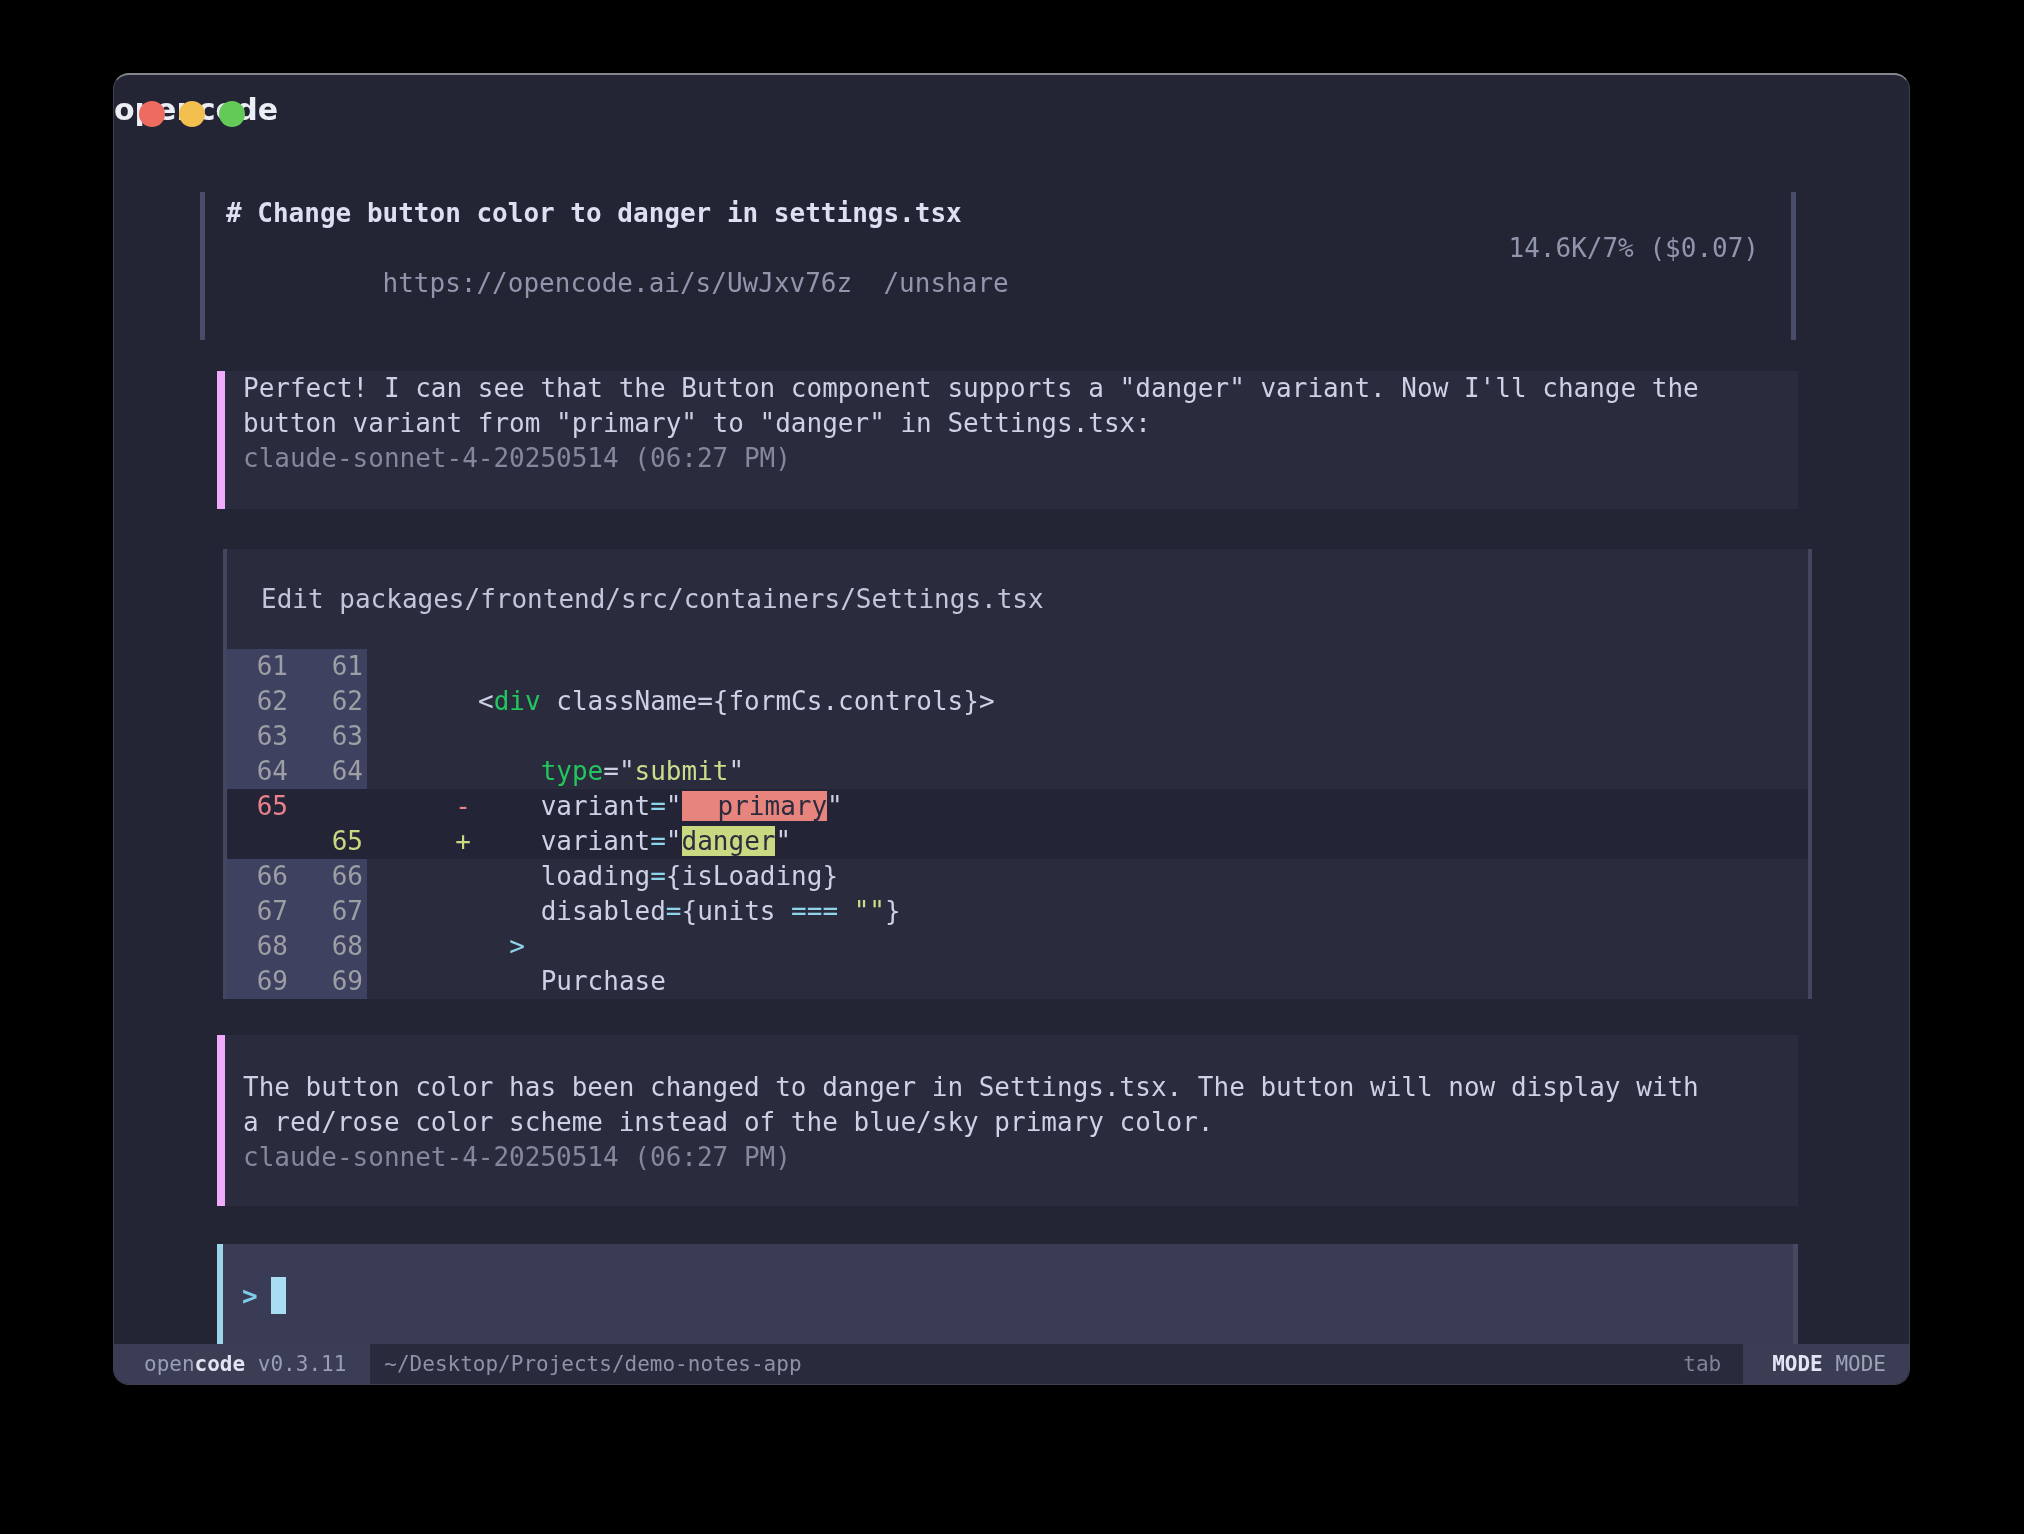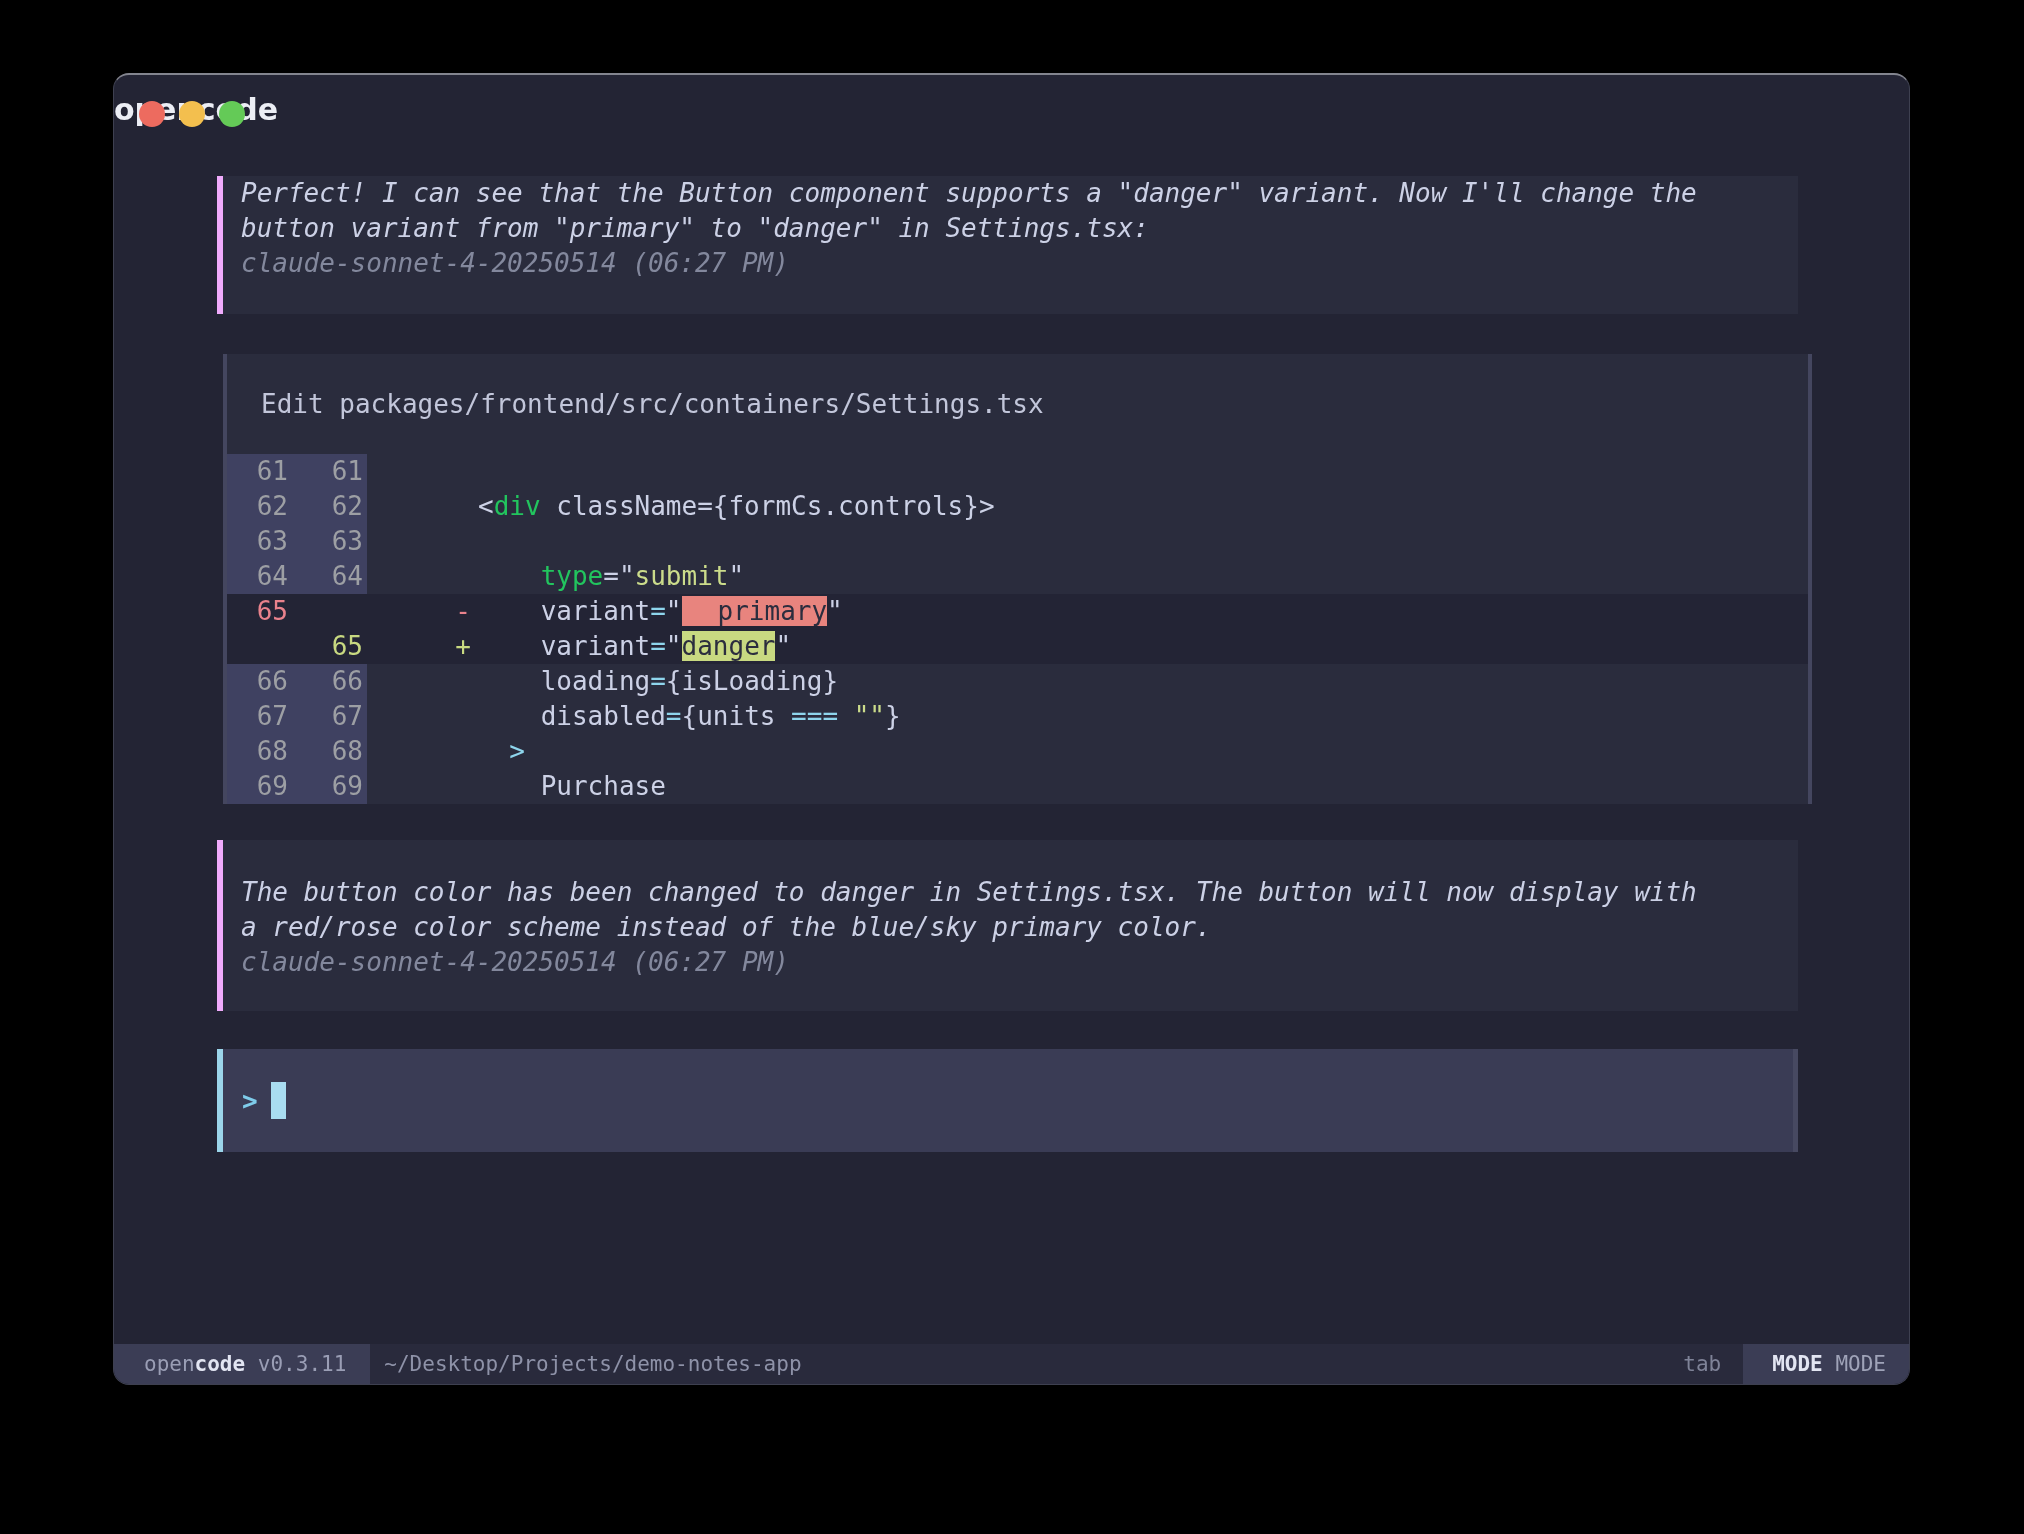--- a/index.html
+++ b/index.html
@@ -21,22 +21,22 @@
   .mline { white-space:pre; font-size:26px; line-height:35px; }
   .dim   { color:#9196ad; }
 
   
   .session-header { margin:47px 113px 0 86px; border-left:5px solid #4a4d68; border-right:5px solid #4a4d68;
                     padding:4px 32px 4px 21px; }
   .session-title { color:#dde0f0; font-weight:bold; }
   .session-sub { display:flex; justify-content:space-between; }
 
   
-  .msg { margin-left:103px; width:1581px; background:#2a2c3d; border-left:6px solid #f0abfc;
-         padding:0 0 33px 18px; color:#ccd1e6;font-style:italic; }
+  .msg { margin-left:103px; width:1581px; background:#2a2c3d; border-left:8px solid #f0abfc;
+         padding:0 0 33px 18px; color:#ccd1e6; }
   .msg.first { margin-top:31px; }
   .msg.second { margin-top:36px; padding-top:35px; padding-bottom:31px; }
   .msg .meta { color:#83889d; }
 
   
   .tool { margin:40px 0 0 109px; width:1589px; background:#2a2c3d;
           border-left:4px solid #44465f; border-right:4px solid #44465f; }
   .tool-title { height:100px; line-height:100px; padding-left:34px; color:#c2c6da; font-size:26px; white-space:pre; }
   .drow { display:flex; height:35px; font-size:26px; line-height:35px; white-space:pre; }
   .dnum { width:70px; text-align:right; color:#9d9fa4; flex:none; }
@@ -89,20 +89,29 @@
 
     <div class="titlebar">
       <div class="traffic">
         <span class="light" id="light-close" style="background: rgb(237, 107, 95);"></span>
         <span class="light" id="light-min" style="background: rgb(243, 191, 78);"></span>
         <span class="light" id="light-zoom" style="background: rgb(100, 202, 87);"></span>
       </div>
       <div class="win-title">opencode</div>
     </div>
 
+    <div class="session-header">
+      <div class="mline session-title"># Change button color to danger in settings.tsx</div>
+      <div class="mline session-sub">
+        <span>
+          <span class="dim">https://opencode.ai/s/UwJxv76z</span><span class="dim">  </span><span class="dim">/unshare</span>
+        </span>
+        <span class="dim">14.6K/7% ($0.07)</span>
+      </div>
+    </div>
 
     <div class="msg first">
       <div class="mline">Perfect! I can see that the Button component supports a "danger" variant. Now I'll change the</div>
       <div class="mline">button variant from "primary" to "danger" in Settings.tsx:</div>
       <div class="mline meta">claude-sonnet-4-20250514 (06:27 PM)</div>
     </div>
 
     <div class="tool">
       <div class="tool-title">Edit packages/frontend/src/containers/Settings.tsx</div>
       <div id="diff">

